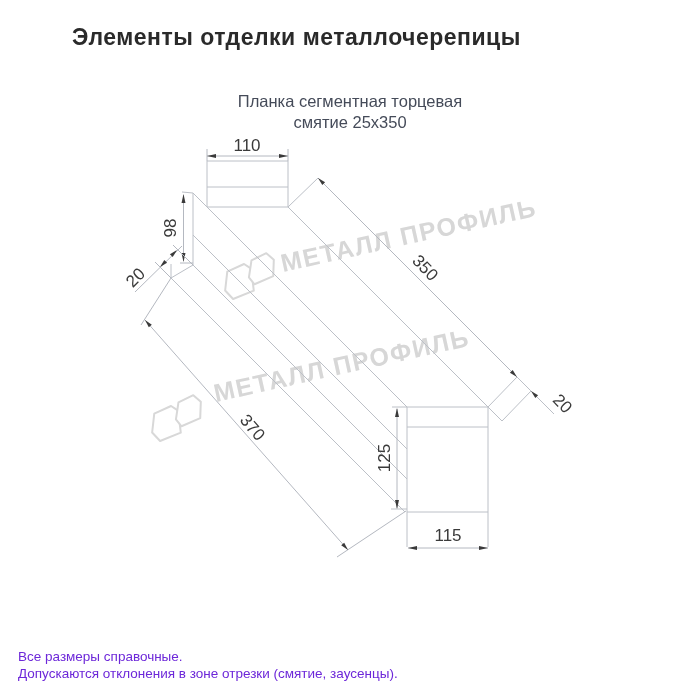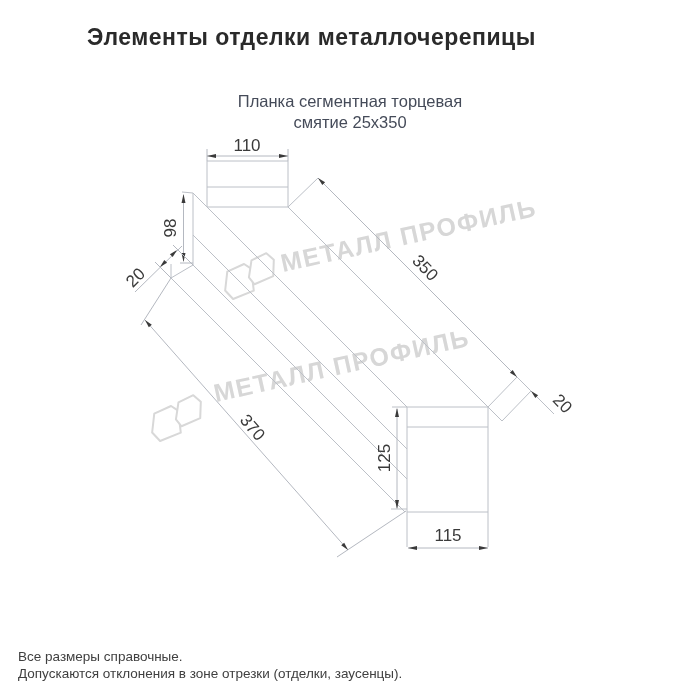--- a/index.html
+++ b/index.html
@@ -1,30 +1,30 @@
 <!DOCTYPE html>
 <html><head>
 <meta charset="utf-8">
 <style>
   html,body{margin:0;padding:0;background:#ffffff;}
   .stage{
     position:relative;width:700px;height:700px;background:#ffffff;
     font-family:"Liberation Sans","DejaVu Sans",sans-serif;overflow:hidden;
   }
   .page-title{
-    position:absolute;top:24px;left:18px;width:587px;text-align:center;
+    position:absolute;top:24px;left:3px;width:587px;text-align:center;
     font-size:23px;font-weight:bold;color:#2a2a2a;letter-spacing:.5px;
   }
   .subtitle{
     position:absolute;top:91px;left:0;width:700px;text-align:center;
     font-size:16.5px;color:#454b59;line-height:21px;
   }
   .drawing{position:absolute;top:0;left:0;width:700px;height:700px;}
   .footer{
-    position:absolute;left:18px;top:648px;font-size:13.5px;color:#404040;line-height:17px;
+    position:absolute;left:18px;top:648px;font-size:13.5px;color:#6d28d9;line-height:17px;
   }
   svg .thin{stroke:#bcc0c7;stroke-width:1;fill:none;}
   svg .dimline{stroke:#b4b8c0;stroke-width:1;fill:none;}
   svg .arrow{fill:#3a3a3a;stroke:none;}
   svg text.dim{font-family:"Liberation Sans","DejaVu Sans",sans-serif;font-size:17px;fill:#3a3a3a;}
   svg text.wm{font-family:"Liberation Sans","DejaVu Sans",sans-serif;font-size:25px;font-weight:bold;
       fill:#d7d7d7;letter-spacing:1.5px;}
   svg .wm-logo{stroke:#d8d8d8;stroke-width:2;fill:#ffffff;stroke-linejoin:round;}
 </style>
 </head>
@@ -131,16 +131,16 @@
     <g>
       <path class="dimline" d="M408,548 H488"></path>
       <polygon class="arrow" points="408,548 417,546 417,550"></polygon>
       <polygon class="arrow" points="488,548 479,546 479,550"></polygon>
       <text class="dim" x="448" y="541" text-anchor="middle">115</text>
     </g>
   </svg>
 
   <div class="footer">
     <div>Все размеры справочные.</div>
-    <div>Допускаются отклонения в зоне отрезки (отделки, заусенцы).</div>
+    <div>Допускаются отклонения в зоне отрезки (смятие, заусенцы).</div>
   </div>
 
 </div>
 
 </body></html>

